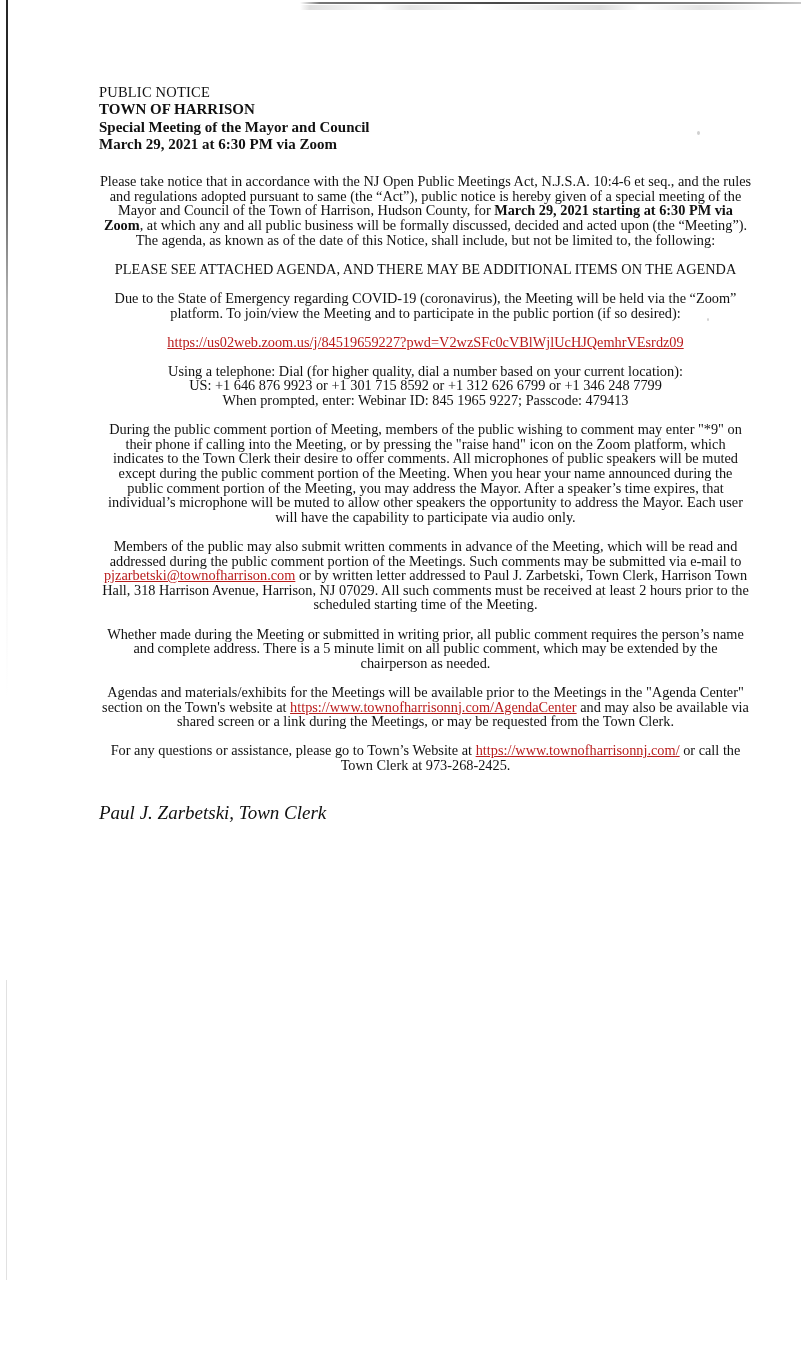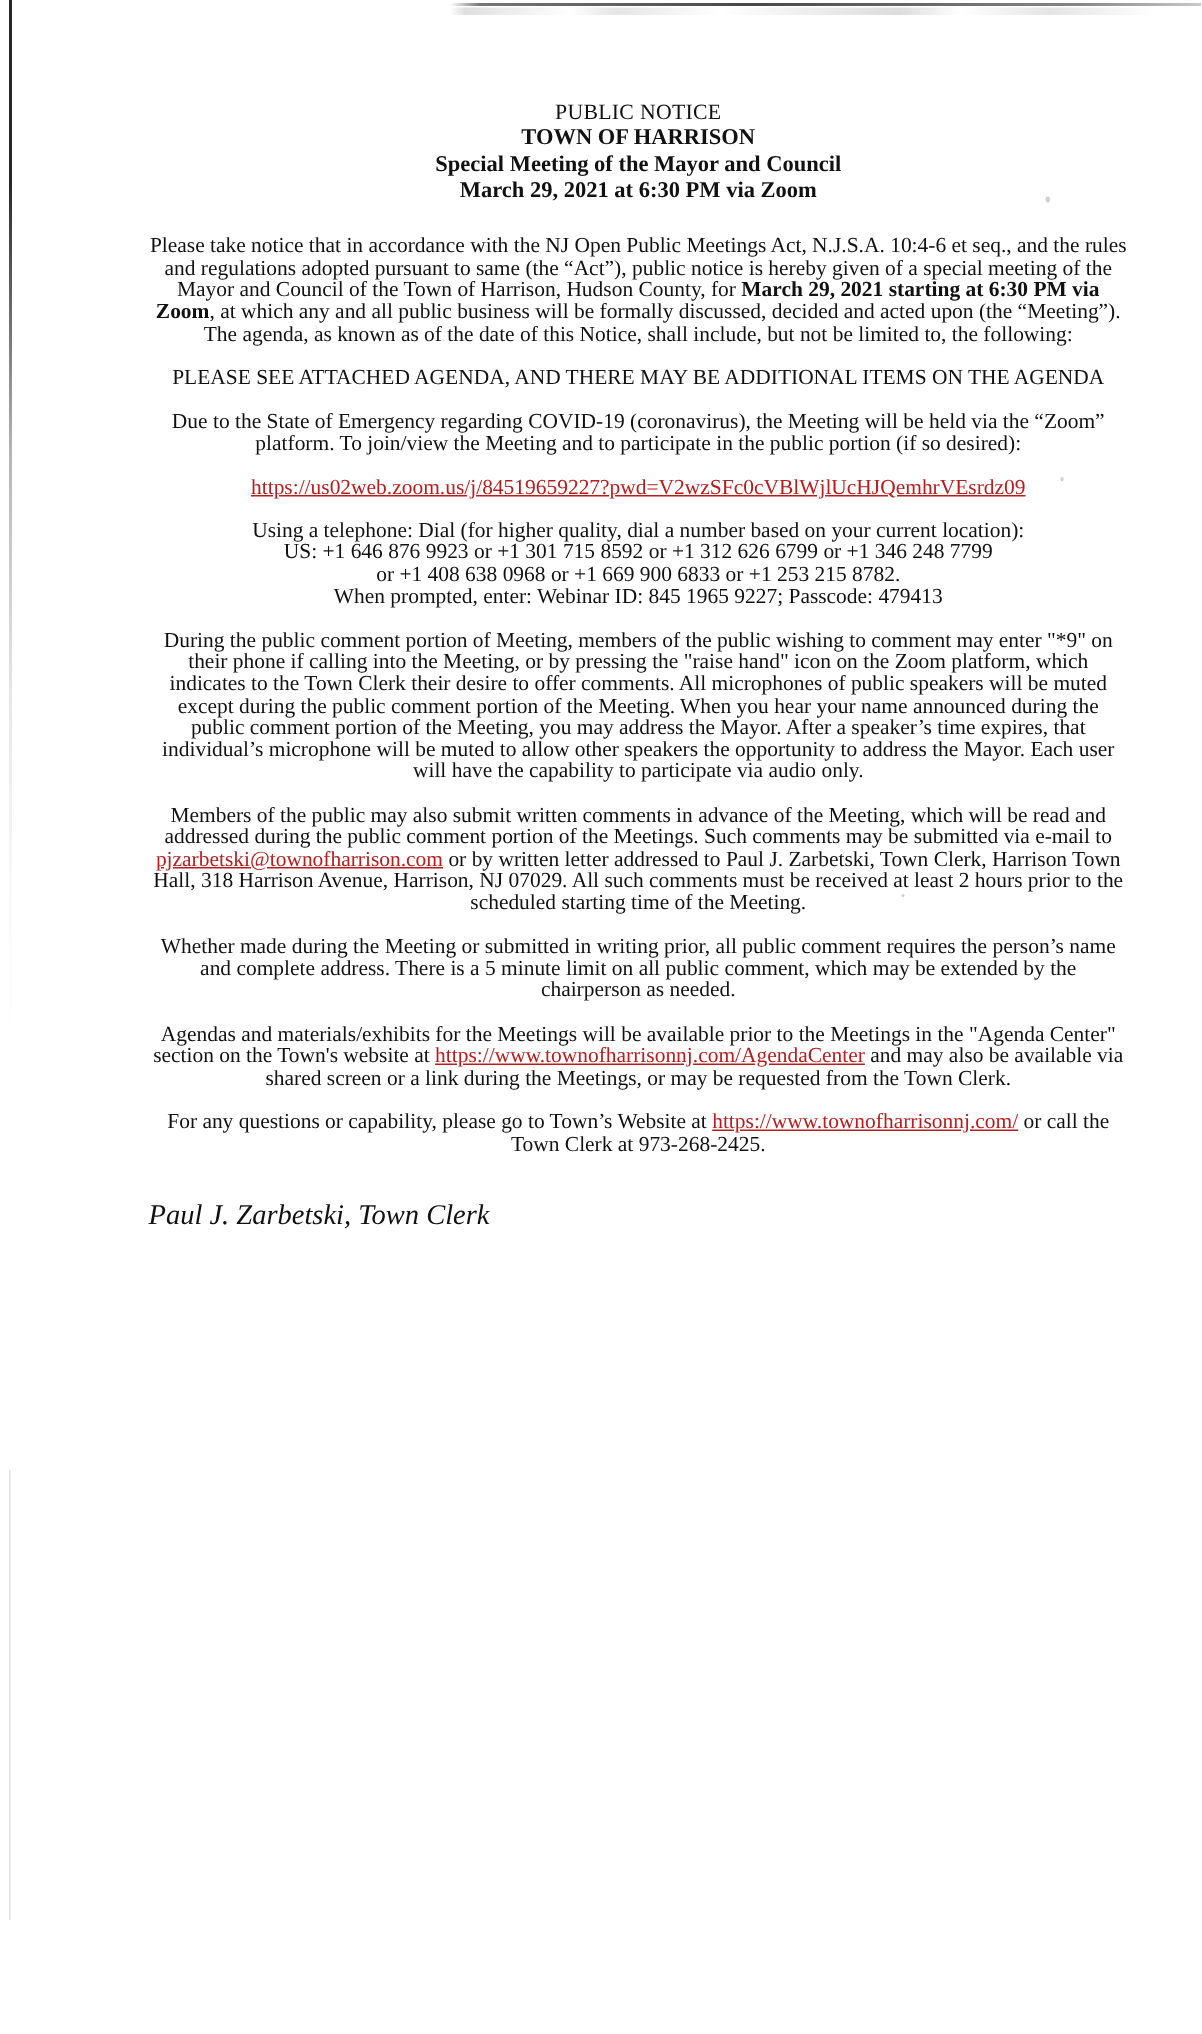--- a/index.html
+++ b/index.html
@@ -79,22 +79,22 @@
   }
 
   .content {
     position: absolute;
     left: 99px;
     top: 0;
     width: 653px;
   }
 
   .masthead {
-    text-align: center;
-    margin-top: 67px;
+    text-align: left;
+    margin-top: 84px;
     line-height: 1.18;
     font-family: Liberation Serif, serif;
   }
   .masthead .line1 {
     font-size: 14.5px;
     font-weight: normal;
     letter-spacing: 0.2px;
   }
   .masthead .line2,
   .masthead .line3,
@@ -160,41 +160,40 @@
     <p class="body-par">Due to the State of Emergency regarding COVID-19 (coronavirus), the Meeting will be held via the “Zoom” platform.  To join/view the Meeting and to participate in the public portion (if so desired):</p>
 
     <div class="spacer-par"></div>
 
     <p class="body-par"><span class="link">https://us02web.zoom.us/j/84519659227?pwd=V2wzSFc0cVBlWjlUcHJQemhrVEsrdz09</span></p>
 
     <div class="spacer-par"></div>
 
     <p class="body-par">Using a telephone: Dial (for higher quality, dial a number based on your current location):</p>
     <p class="body-par">US: +1 646 876 9923 or +1 301 715 8592 or +1 312 626 6799 or +1 346 248 7799</p>
-    <p class="body-par">or +1 408 638 0968 or +1 669 900 6833 or +1 253 215 8782.</p>
     <p class="body-par">When prompted, enter: Webinar ID: 845 1965 9227; Passcode: 479413</p>
 
     <div class="spacer-par"></div>
 
     <p class="body-par">During the public comment portion of Meeting, members of the public wishing to comment may enter "*9" on their phone if calling into the Meeting, or by pressing the "raise hand" icon on the Zoom platform, which indicates to the Town Clerk their desire to offer comments.  All microphones of public speakers will be muted except during the public comment portion of the Meeting. When you hear your name announced during the public comment portion of the Meeting, you may address the Mayor.  After a speaker’s time expires, that individual’s microphone will be muted to allow other speakers the opportunity to address the Mayor.  Each user will have the capability to participate via audio only.</p>
 
     <div class="spacer-par"></div>
 
     <p class="body-par"><span>Members of the public may also submit written comments in advance of the Meeting, which will be read and addressed during the public comment portion of the Meetings. Such comments may be submitted via e-mail to </span><span class="link">pjzarbetski@townofharrison.com</span><span>  or by written letter addressed to Paul J. Zarbetski, Town Clerk, Harrison Town Hall, 318 Harrison Avenue, Harrison, NJ 07029.  All such comments must be received at least 2 hours prior to the scheduled starting time of the Meeting.</span></p>
 
     <div class="spacer-par"></div>
 
     <p class="body-par">Whether made during the Meeting or submitted in writing prior, all public comment requires the person’s name and complete address.  There is a 5 minute limit on all public comment, which may be extended by the chairperson as needed.</p>
 
     <div class="spacer-par"></div>
 
     <p class="body-par"><span>Agendas and materials/exhibits for the Meetings will be available prior to the Meetings in the "Agenda Center" section on the Town's website at </span><span class="link">https://www.townofharrisonnj.com/AgendaCenter</span><span> and may also be available via shared screen or a link during the Meetings, or may be requested from the Town Clerk.</span></p>
 
     <div class="spacer-par"></div>
 
-    <p class="body-par"><span>For any questions or capability, please go to Town’s Website at </span><span class="link">https://www.townofharrisonnj.com/</span><span> or call the Town Clerk at 973-268-2425.</span></p>
+    <p class="body-par"><span>For any questions or assistance, please go to Town’s Website at </span><span class="link">https://www.townofharrisonnj.com/</span><span> or call the Town Clerk at 973-268-2425.</span></p>
 
     <div class="spacer-par"></div>
 
     <p class="sig">Paul J. Zarbetski, Town Clerk</p>
 
   </div>
 </div>
 
 </body></html>

